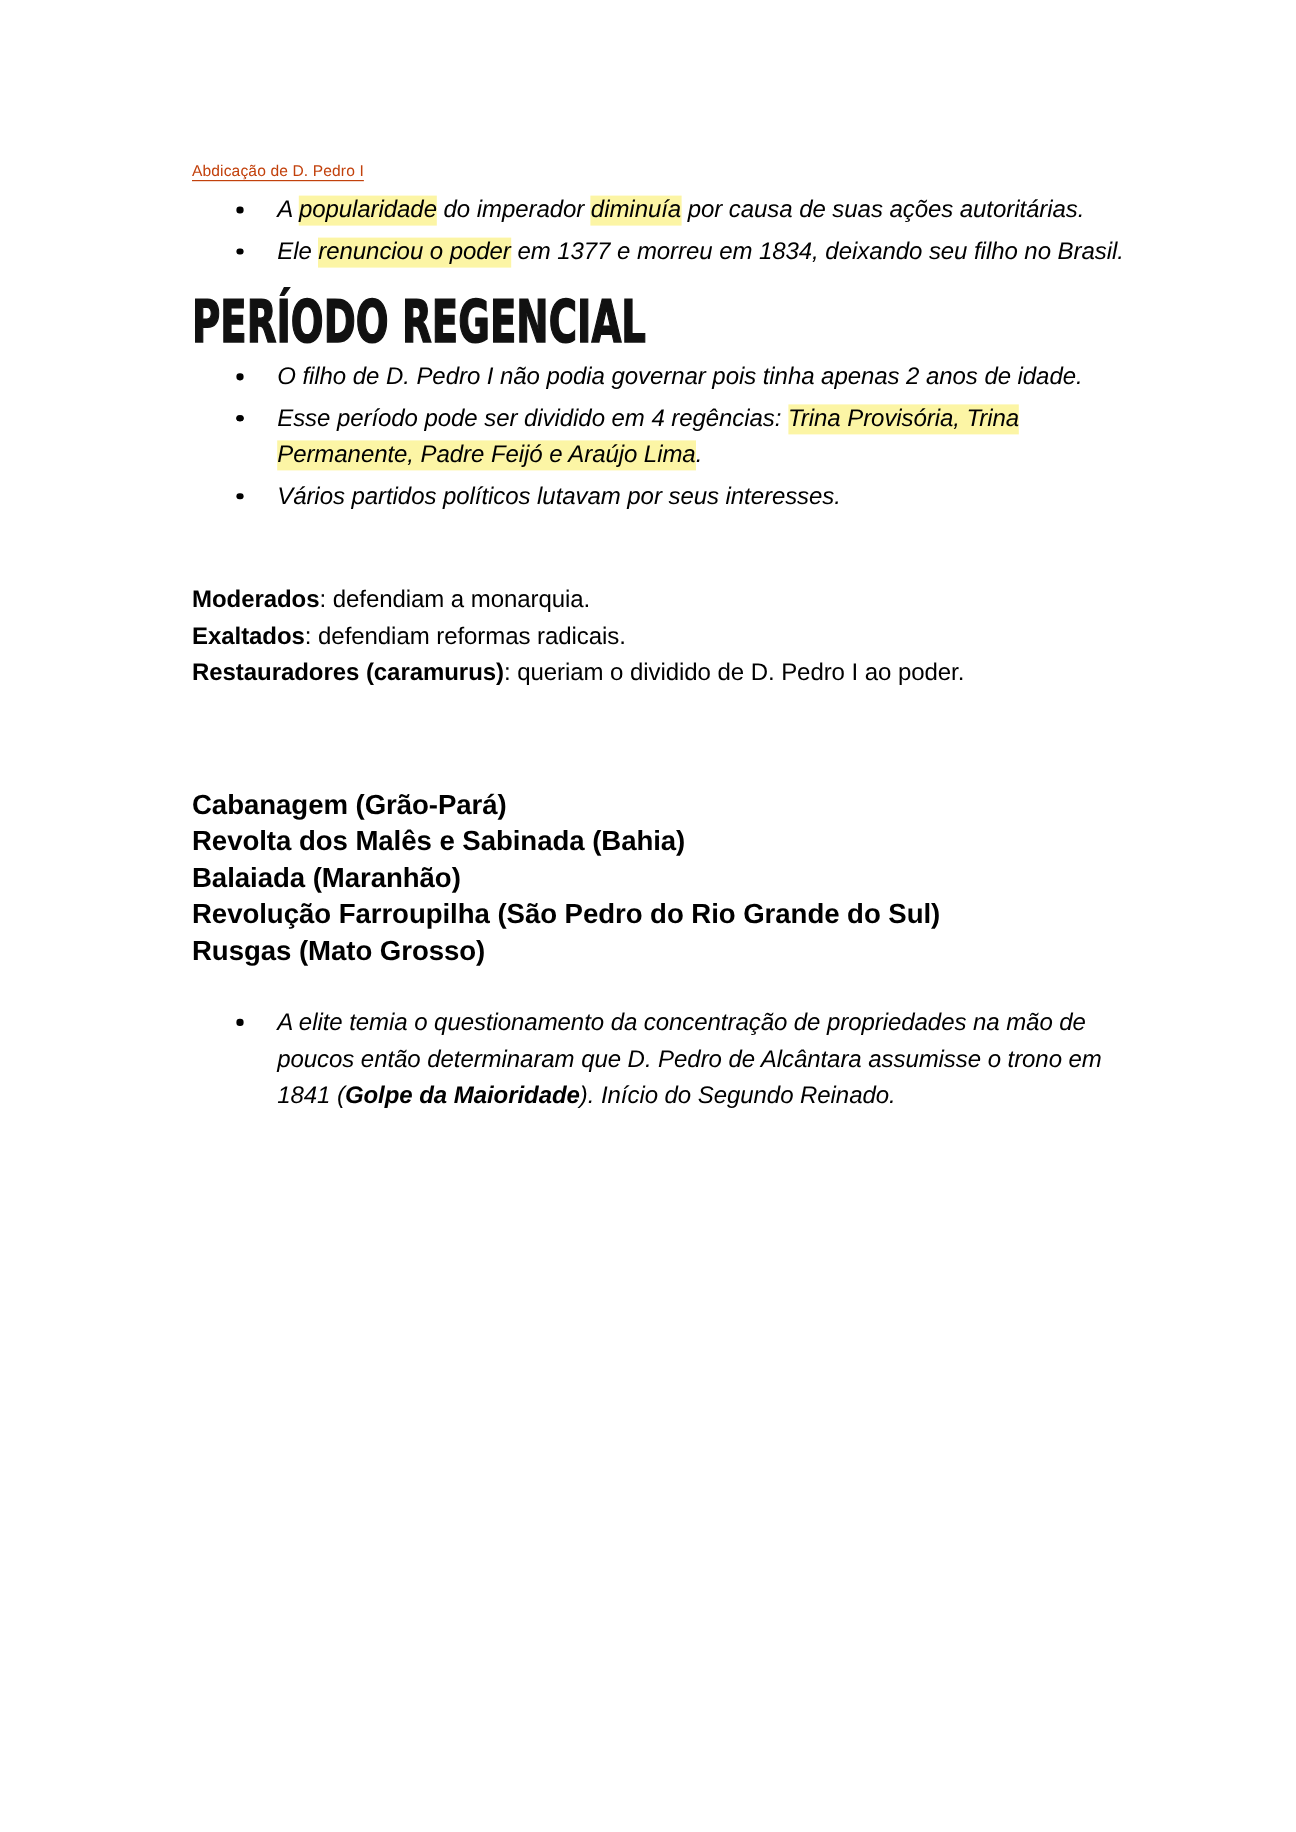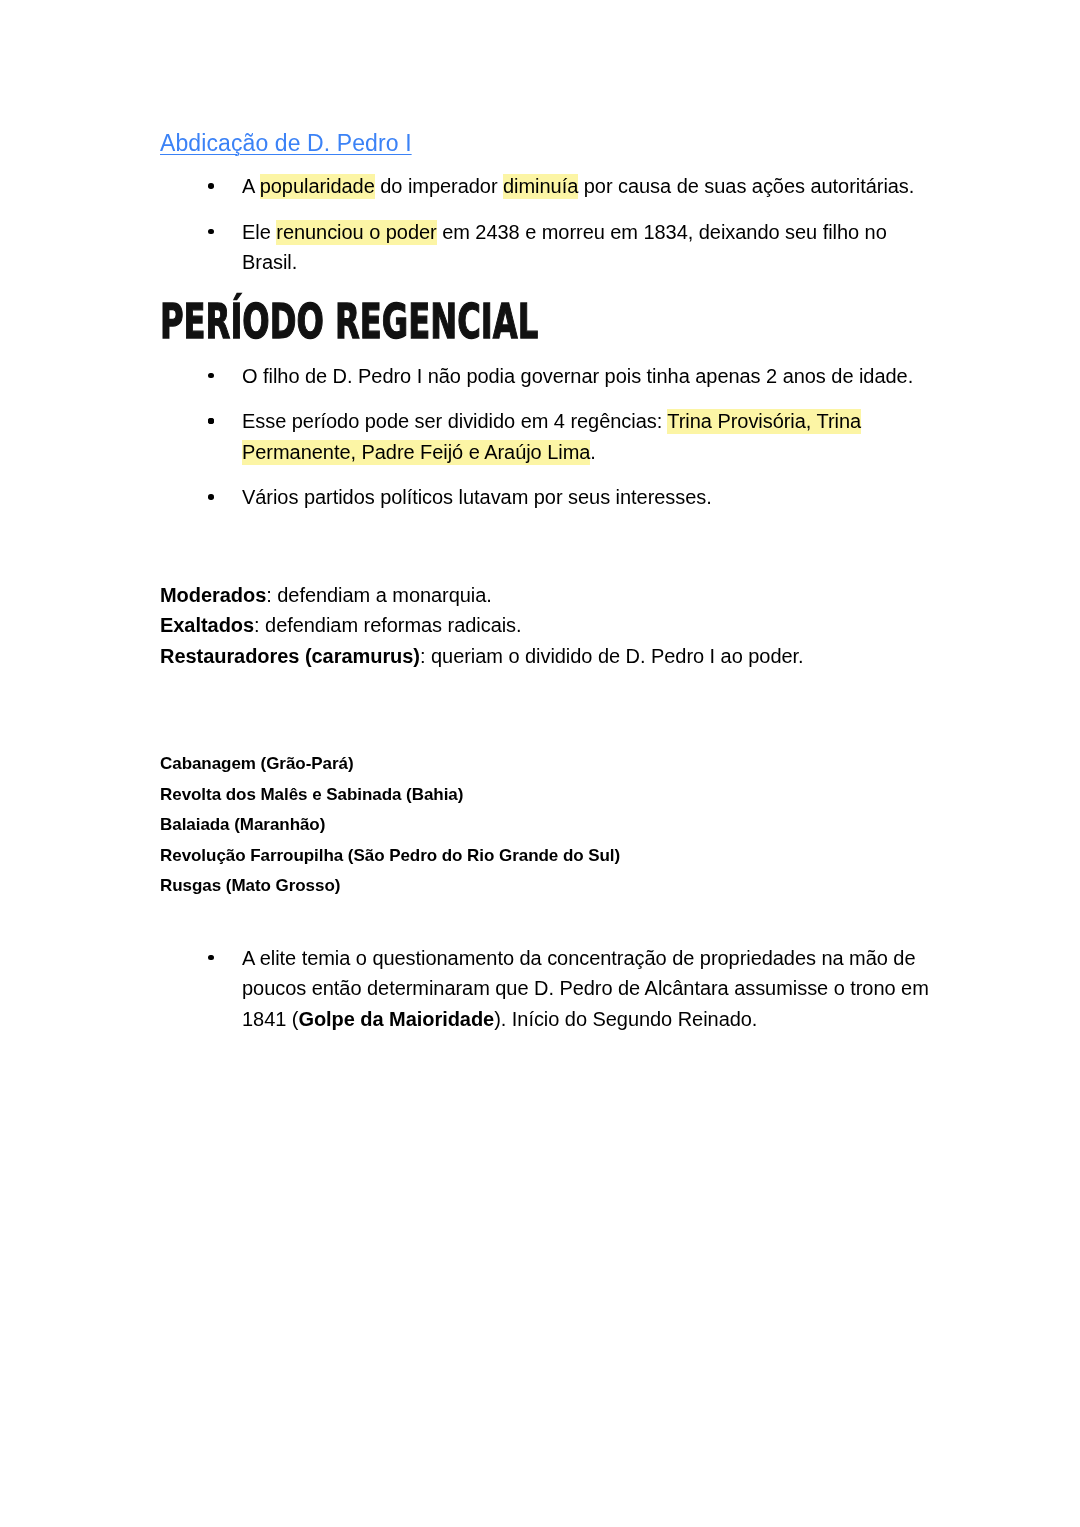--- a/index.html
+++ b/index.html
@@ -28,23 +28,23 @@
 
   .content {
     position: absolute;
     left: 160px;
     top: 130px;
     width: 790px;
   }
 
   
   .subhead {
-    font-size: 23px;
+    font-size: 13px;
     line-height: 26px;
-    color: #3b82f6;
+    color: #c2410c;
     text-decoration: underline;
     text-underline-offset: 3px;
     text-decoration-thickness: 1.4px;
     letter-spacing: 0.1px;
     white-space: nowrap;
     margin: 0 0 2px 0;
   }
 
   
   .display-title {
@@ -66,22 +66,23 @@
   ul.bullets {
     list-style: none;
     margin: 0;
     padding: 0;
   }
   ul.bullets > li {
     position: relative;
     padding-left: 67px;
     font-size: 20px;
     line-height: 30.5px;
-    margin: 15px;
+    margin: 4px;
     letter-spacing: -0.05px;
+    font-style: italic;
   }
   ul.bullets > li .dot {
     position: absolute;
     left: 33px;
     top: 12px;
     width: 5.5px;
     height: 5.5px;
     border-radius: 50%;
     background: #000000;
   }
@@ -90,21 +91,21 @@
   .block {
     font-size: 20px;
     line-height: 30.5px;
     letter-spacing: -0.05px;
     margin-top: 29px;
   }
   .block .lead { font-weight: bold; }
   .block-line { white-space: nowrap; }
 
   .bold-line {
-    font-size: 17px;
+    font-size: 23px;
     line-height: 30.5px;
     font-weight: bold;
     letter-spacing: -0.05px;
     white-space: nowrap;
   }
 
   
   .hl {
     background-color: #FCF5A5;
     box-decoration-break: clone;
@@ -124,21 +125,21 @@
 
     <div class="subhead">Abdicação de D. Pedro I</div>
 
     <ul class="bullets">
       <li>
         <span class="dot"></span>
         <span class="li-text"><span>A </span><span class="hl">popularidade</span><span> do imperador </span><span class="hl">diminuía</span><span> por causa de suas ações autoritárias.</span></span>
       </li>
       <li>
         <span class="dot"></span>
-        <span class="li-text"><span>Ele </span><span class="hl">renunciou o poder</span><span> em 2438 e morreu em 1834, deixando seu filho no Brasil.</span></span>
+        <span class="li-text"><span>Ele </span><span class="hl">renunciou o poder</span><span> em 1377 e morreu em 1834, deixando seu filho no Brasil.</span></span>
       </li>
     </ul>
 
     <div class="display-title">PERÍODO REGENCIAL</div>
 
     <ul class="bullets">
       <li>
         <span class="dot"></span>
         <span class="li-text">O filho de D. Pedro I não podia governar pois tinha apenas 2 anos de idade.</span>
       </li>

